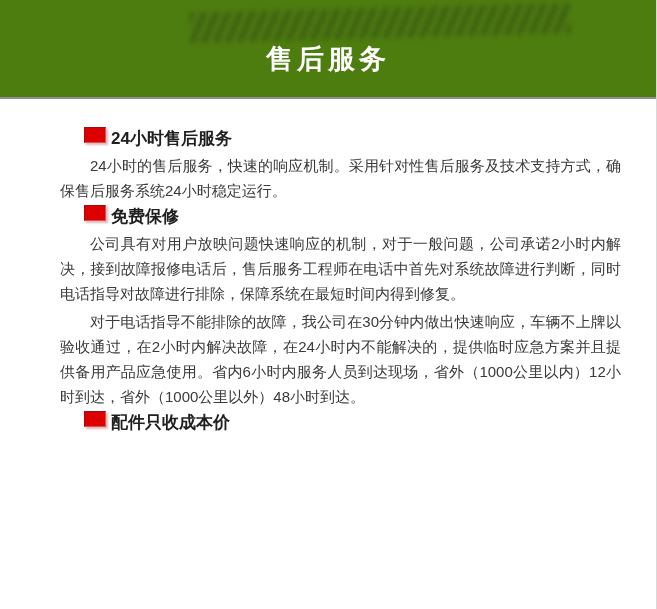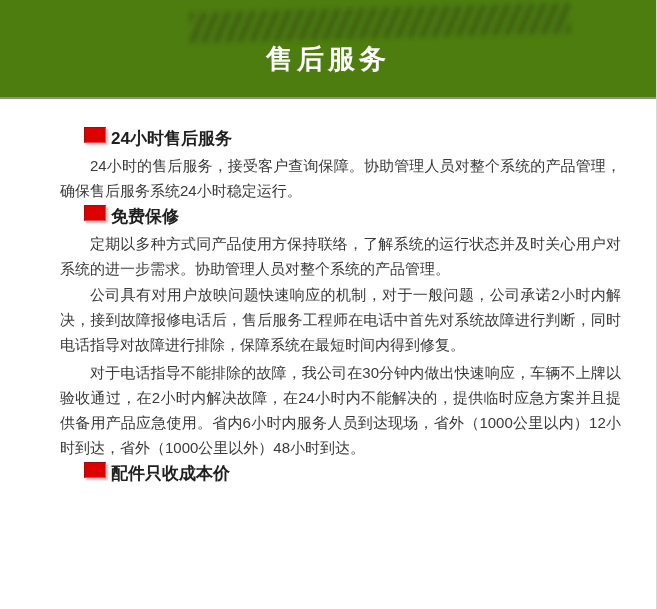--- a/index.html
+++ b/index.html
@@ -98,29 +98,28 @@
   <div class="banner-title">售后服务</div>
 </div>
 
 <div class="content">
 
   <div class="section">
     <div class="heading-row">
       <span class="bullet"></span>
       <span class="heading">24小时售后服务</span>
     </div>
-    <p>24小时的售后服务，接受客户查询保障。协助管理人员对整个系统的产品管理，确保售后服务系统24小时稳定运行。</p>
+    <p>24小时的售后服务，快速的响应机制。采用针对性售后服务及技术支持方式，确保售后服务系统24小时稳定运行。</p>
   </div>
 
   <div class="section">
     <div class="heading-row">
       <span class="bullet"></span>
       <span class="heading">免费保修</span>
     </div>
-    <p>定期以多种方式同产品使用方保持联络，了解系统的运行状态并及时关心用户对系统的进一步需求。协助管理人员对整个系统的产品管理。</p>
   </div>
 
   <div class="section">
     <p>公司具有对用户放映问题快速响应的机制，对于一般问题，公司承诺2小时内解决，接到故障报修电话后，售后服务工程师在电话中首先对系统故障进行判断，同时电话指导对故障进行排除，保障系统在最短时间内得到修复。</p>
     <p>对于电话指导不能排除的故障，我公司在30分钟内做出快速响应，车辆不上牌以验收通过，在2小时内解决故障，在24小时内不能解决的，提供临时应急方案并且提供备用产品应急使用。省内6小时内服务人员到达现场，省外（1000公里以内）12小时到达，省外（1000公里以外）48小时到达。</p>
   </div>
 
   <div class="section">
     <div class="heading-row">
       <span class="bullet"></span>

